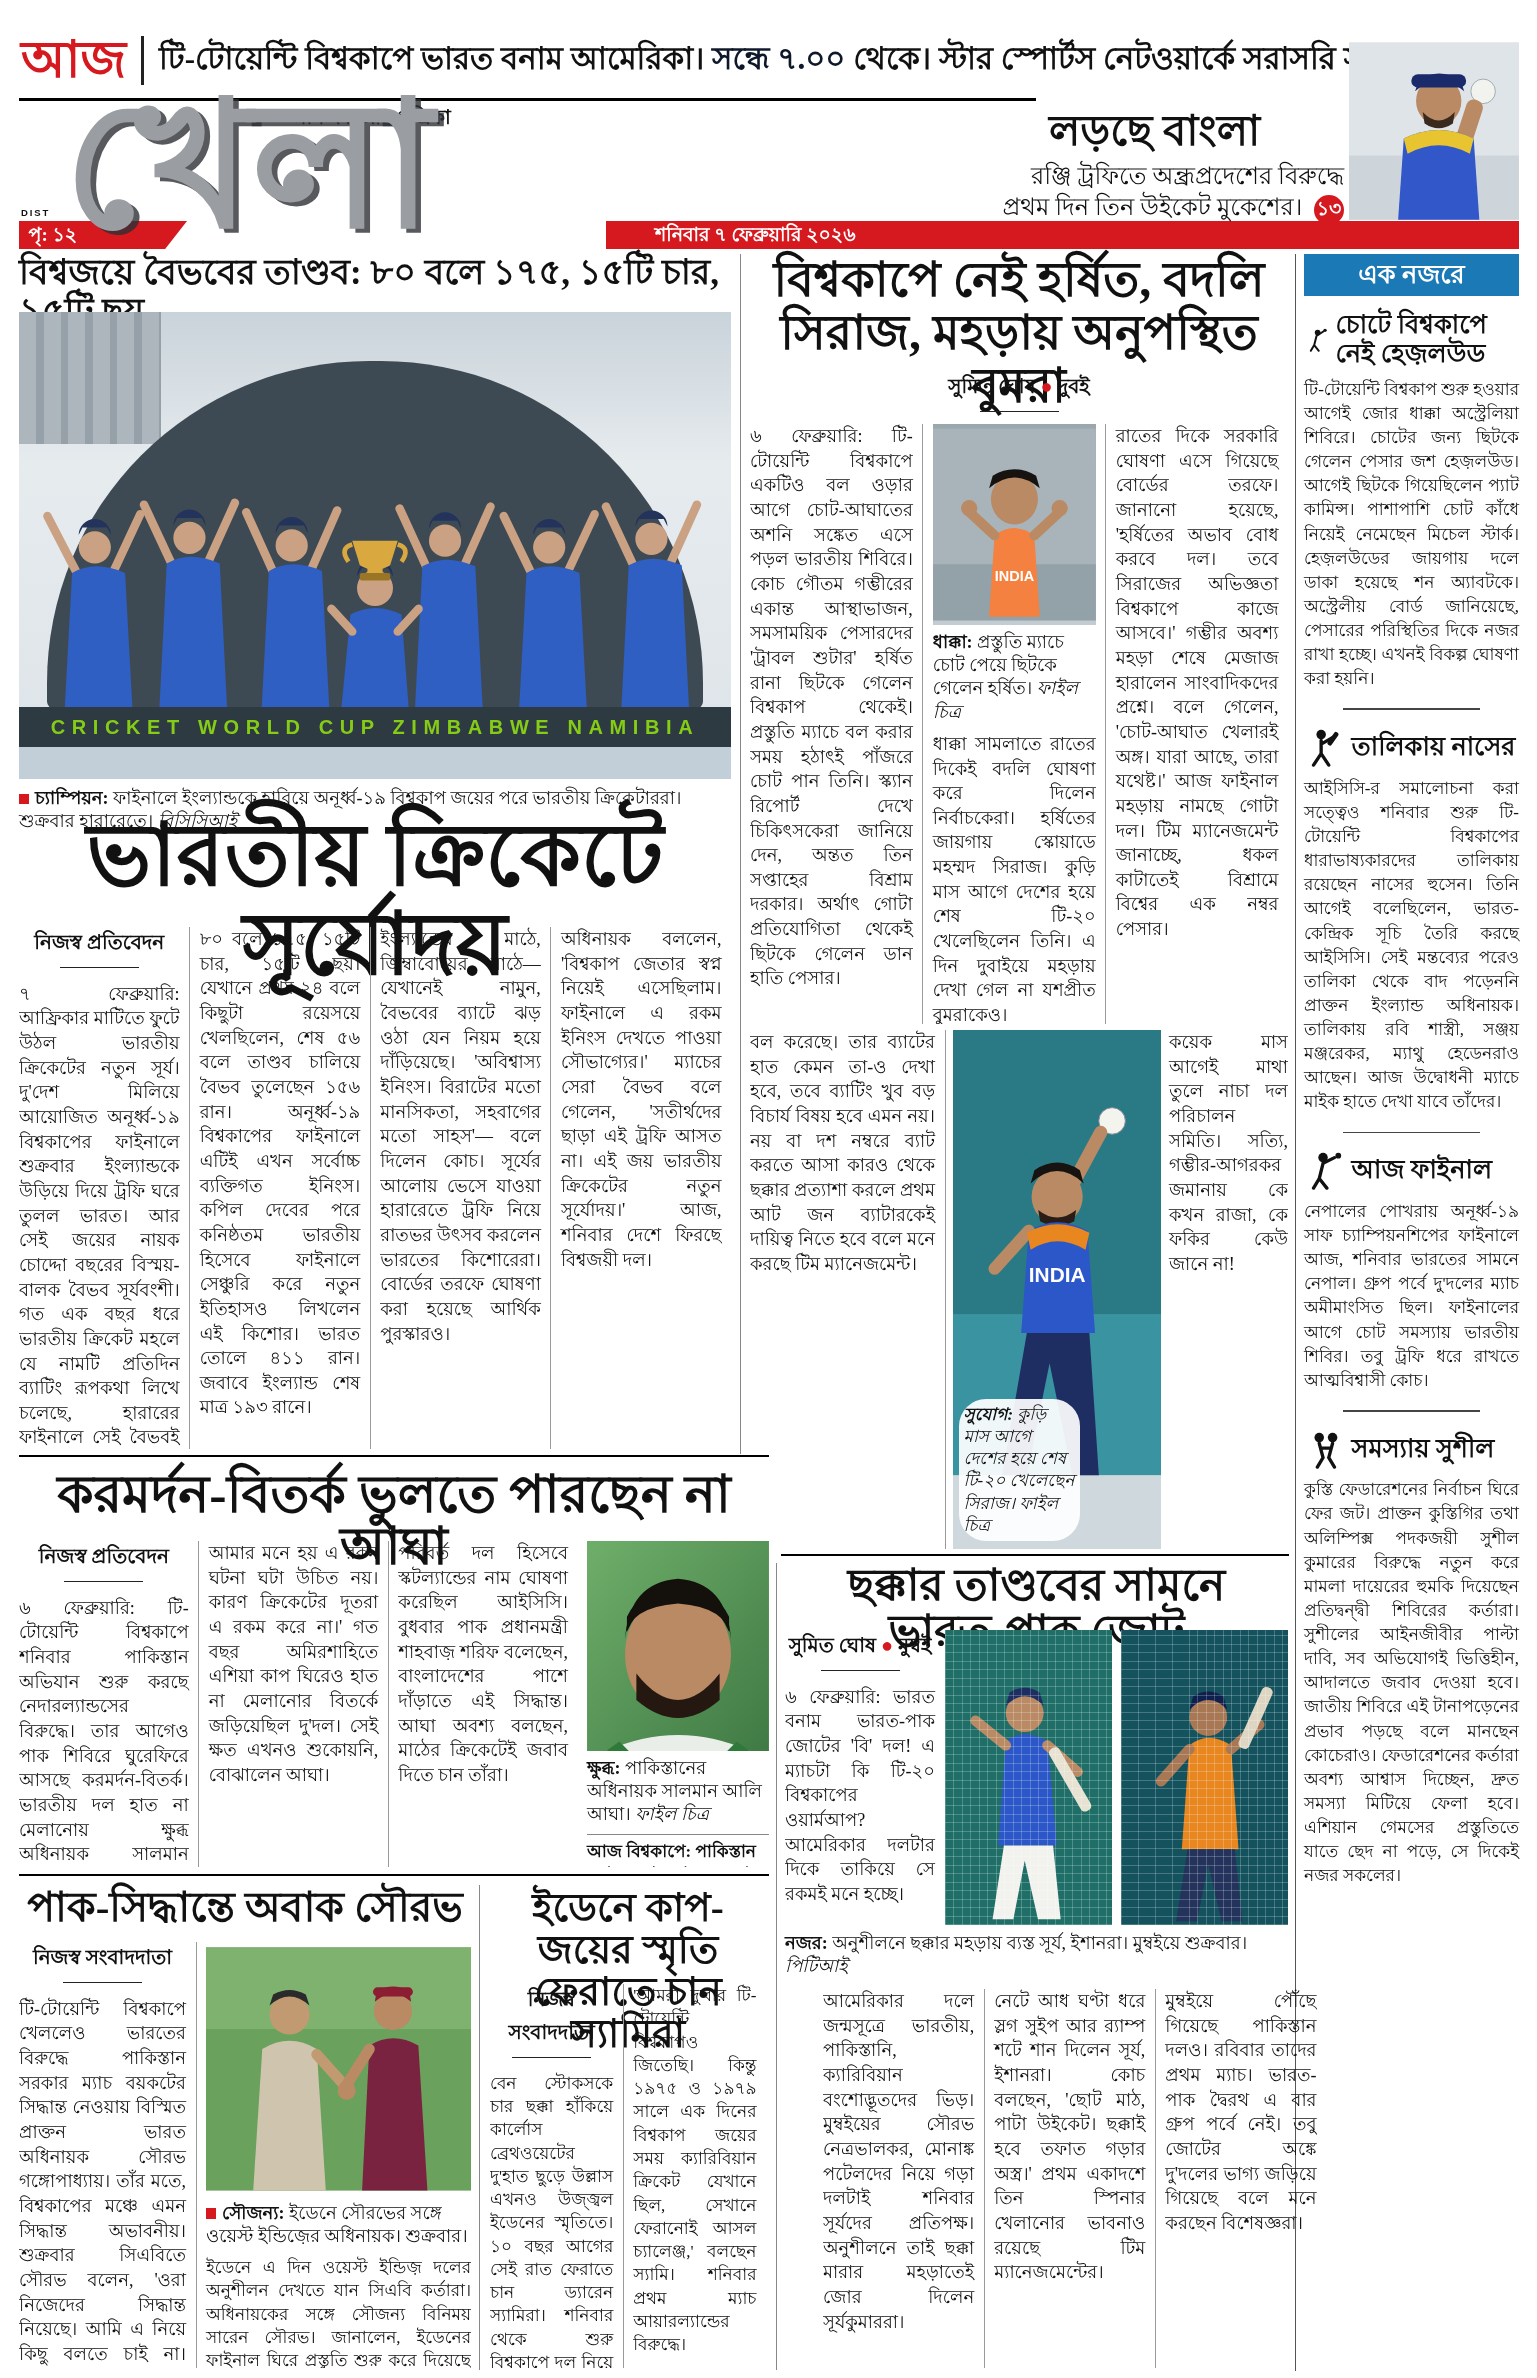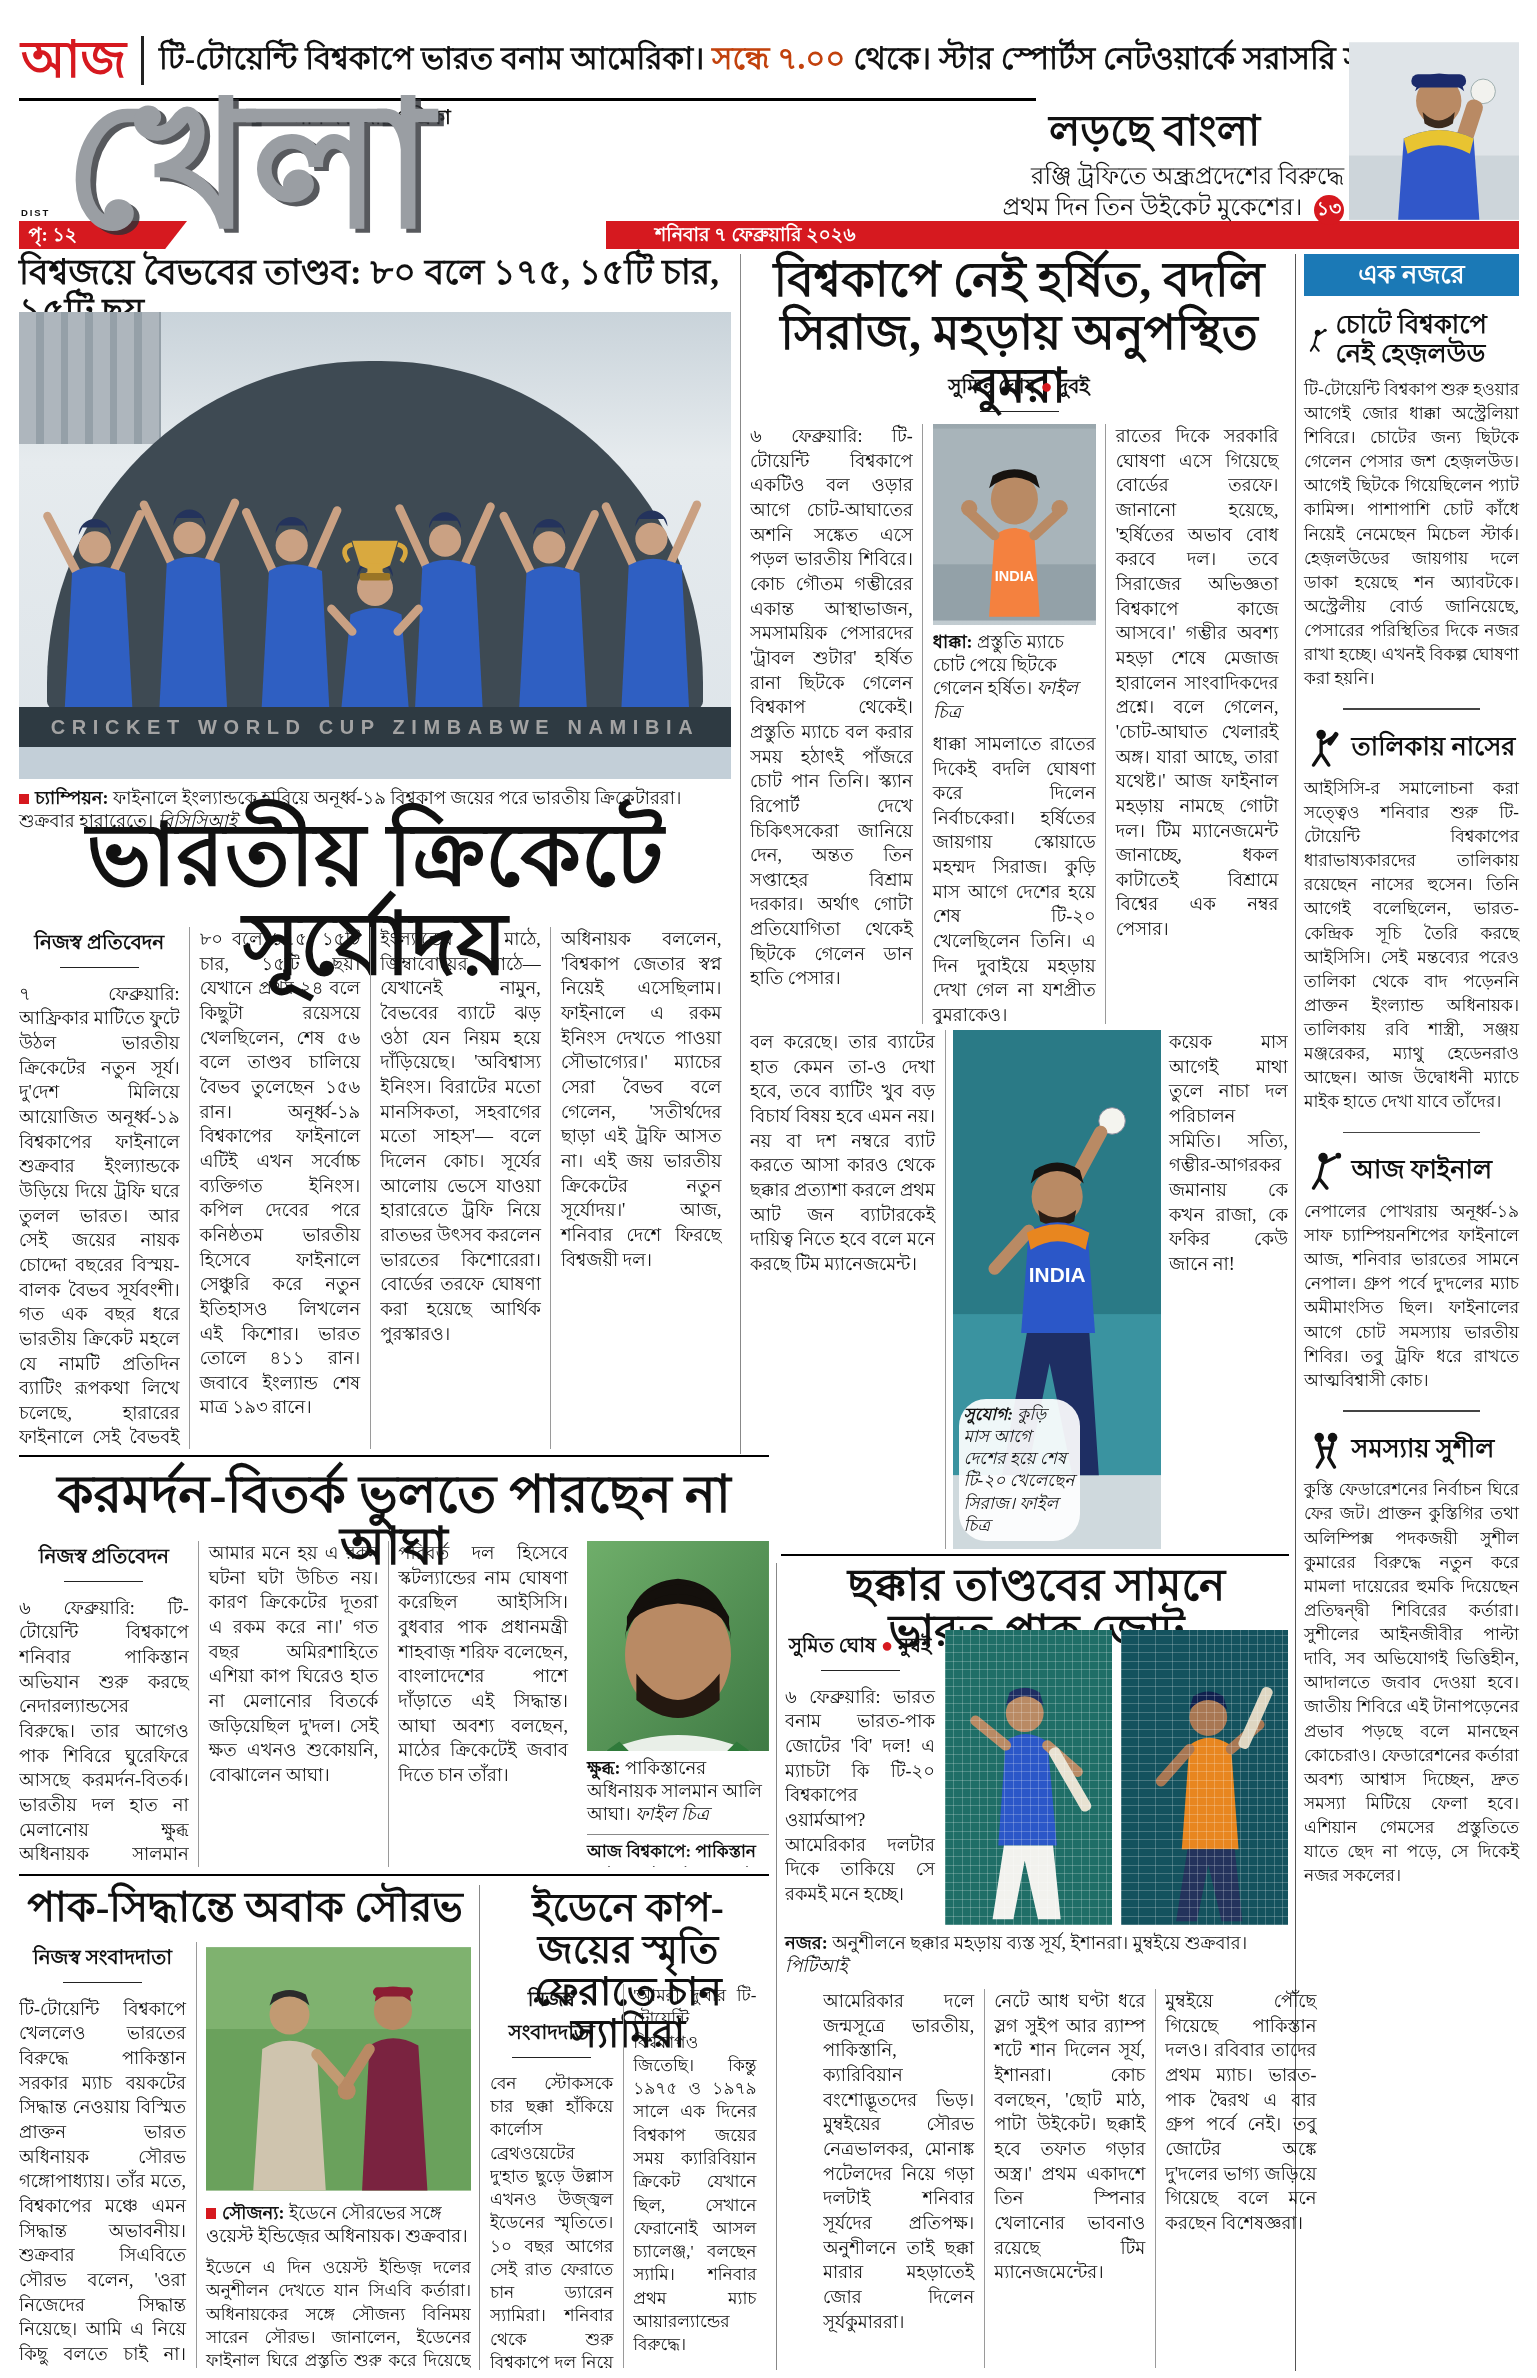--- a/index.html
+++ b/index.html
@@ -6,21 +6,21 @@
   .page{position:relative;width:1538px;height:2378px;background:#fff;margin:0 auto;
         font-family:"Liberation Serif",serif;color:#111;overflow:hidden;}
   .abs{position:absolute;}
   .rule-h{position:absolute;background:#000;}
   .rule-v{position:absolute;background:#888;width:0.9px;}
   
   .topbar{left:21px;top:34px;display:flex;align-items:center;gap:15px;}
   .today{color:#d6191f;font-size:51px;font-weight:bold;line-height:1;}
   .top-divider{width:2.8px;height:49px;background:#222;}
   .topline{font-size:31px;font-weight:bold;white-space:nowrap;}
-  .topline .red{color:#c2410c;}
+  .topline .red{color:#0f172a;}
   
   .papername{left:289px;top:102px;font-size:20px;font-weight:bold;}
   .logo{left:64px;top:79px;font-size:176px;line-height:1;font-weight:bold;color:#9a9ea3;
         text-shadow:5.7px 3.8px 0 rgba(45,48,52,.8);z-index:6;}
   .redbar{position:absolute;top:221px;height:28px;background:#d6191f;color:#fff;
           font-weight:bold;font-size:19px;line-height:28px;}
   .redbar.left{left:19px;width:168px;padding-left:9.5px;box-sizing:border-box;
                clip-path:polygon(0 0,100% 0,87% 100%,0 100%);}
   .redbar.right{left:606px;width:913px;padding-left:49px;box-sizing:border-box;}
   .dist{left:21px;top:207px;font-size:9.5px;font-weight:bold;letter-spacing:1.9px;font-family:"Liberation Sans",sans-serif;}
@@ -45,21 +45,21 @@
   .credit{font-style:italic;}
   .italic-cap{font-style:italic;font-size:17px;line-height:1.3;border-radius:27px;}
   
   .kicker{left:19px;top:254px;width:712px;font-size:35px;font-weight:bold;line-height:1.1;
           padding-bottom:7.6px;border-bottom:1.9px solid #222;}
   .lead-photo{left:19px;top:312px;width:712px;height:467px;overflow:hidden;background:linear-gradient(#c9d3da,#e6ebee 32%,#dde4e9);}
   .building{position:absolute;left:0;top:0;width:142px;height:132px;background:
      repeating-linear-gradient(90deg,#aeb6bd 0 17px,#95a0a8 17px 24.6px),#aeb6bd;}
   .arch{position:absolute;left:4%;bottom:70px;width:92%;height:348px;background:#3e4a53;
         border-radius:322px 322px 7.6px 7.6px;}
-  .floorband{position:absolute;left:0;bottom:32px;width:100%;height:40px;background:#2e3a42;color:#a3a3a3;
+  .floorband{position:absolute;left:0;bottom:32px;width:100%;height:40px;background:#2e3a42;color:#84cc16;
              font-family:"Liberation Sans",sans-serif;font-weight:bold;font-size:20px;letter-spacing:6.6px;
              display:flex;align-items:center;justify-content:center;white-space:nowrap;overflow:hidden;}
   .floor{position:absolute;left:0;bottom:0;width:100%;height:32px;background:#c3cfd8;}
   .lead-caption{left:19px;top:787px;width:712px;}
   .bighead{left:19px;top:812px;width:712px;text-align:center;font-size:87px;font-weight:bold;line-height:1.02;}
   .lead-body{left:19px;top:927px;width:712px;height:522px;overflow:hidden;}
   
   .wc-head{left:750px;top:254px;width:538px;text-align:center;font-size:48px;font-weight:bold;line-height:1.1;}
   .wc-byline{left:750px;top:371px;width:538px;}
   .wc-rowA{left:750px;top:424px;width:538px;height:600px;overflow:hidden;}

